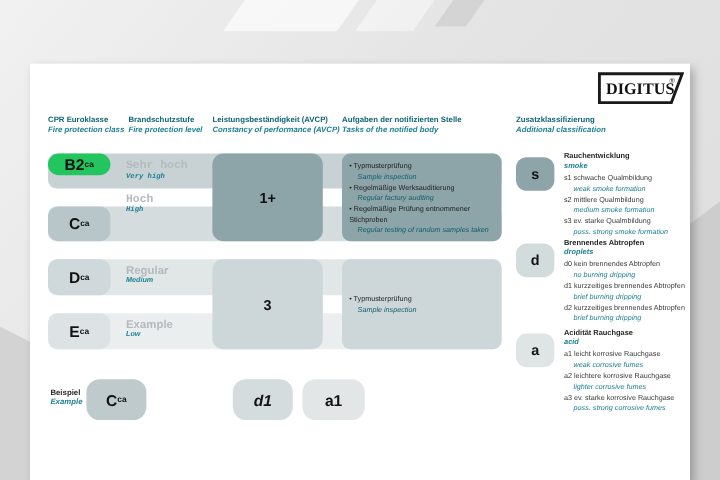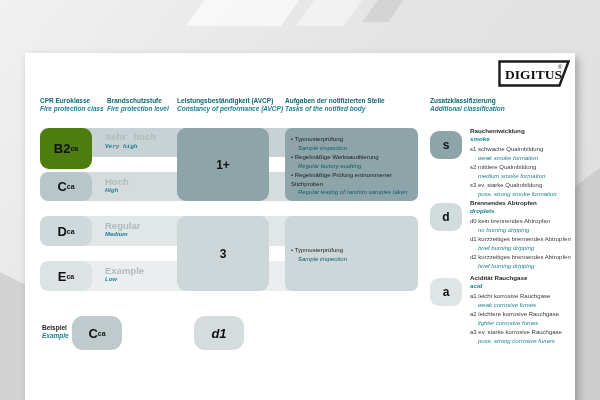--- a/index.html
+++ b/index.html
@@ -32,30 +32,30 @@
   .band{position:absolute;left:15px;width:378px;border-radius:7px;}
   .band1{top:75px;height:29px;background:#c8d2d4;}
   .band2{top:119px;height:29px;background:#d5dcde;}
   .band3{top:163px;height:30px;background:#e1e6e7;}
   .band4{top:208px;height:30px;background:#ebeeef;}
 
   
   .clsbadge{position:absolute;left:15px;width:52px;border-radius:9px;display:flex;align-items:center;justify-content:center;
             font-weight:bold;font-size:13px;color:#111;}
   .clsbadge sub{font-size:7px;font-weight:bold;}
-  .cb1{top:75px;height:41px;background:#4d7c0f;text-align:center;}
+  .cb1{top:75px;height:18px;background:#22c55e;text-align:center;}
   .cb2{top:119px;height:29px;background:#b8c6c9;}
   .cb3{top:163px;height:30px;background:#cfd8da;}
   .cb4{top:208px;height:30px;background:#dde3e4;}
 
   
   .rowlabel{position:absolute;left:80px;}
   .rowlabel .de{font-size:9.5px;font-weight:bold;color:#b2babc;line-height:10px;}
   .rowlabel .en{font-size:6px;font-weight:bold;font-style:italic;color:#1f8193;line-height:7px;}
-  .rl1{top:80px;font-family:Liberation Mono, monospace;}.rl2{top:124px;}.rl3{top:168px;}.rl4{top:213px;}
+  .rl1{top:80px;font-family:Liberation Mono, monospace;}.rl2{top:108px;font-family:Liberation Mono, monospace;}.rl3{top:168px;}.rl4{top:213px;}
 
   
   .avcp{position:absolute;left:152px;width:92px;border-radius:9px;display:flex;align-items:center;justify-content:center;
         font-weight:bold;font-size:12px;color:#111;}
   .avcp1{top:75px;height:73px;background:#8da4a8;}
   .avcp2{top:163px;height:75px;background:#cdd7d9;}
 
   
   .tasks{position:absolute;left:260px;width:133px;border-radius:7px;box-sizing:border-box;padding:7px 6px 4px 6px;}
   .tasks1{top:75px;height:73px;background:#8da4a8;}
@@ -251,14 +251,15 @@
 
   <div class="exlabel">
     <div class="de">Beispiel</div>
     <div class="en">Example</div>
   </div>
   <div class="exbadge ex1">
       <span>C</span>
       <sub>ca</sub>
     </div>
   <div class="exbadge ex3">d1</div>
+  <div class="exbadge ex4">a1</div>
 
 </div>
 
 </body></html>

